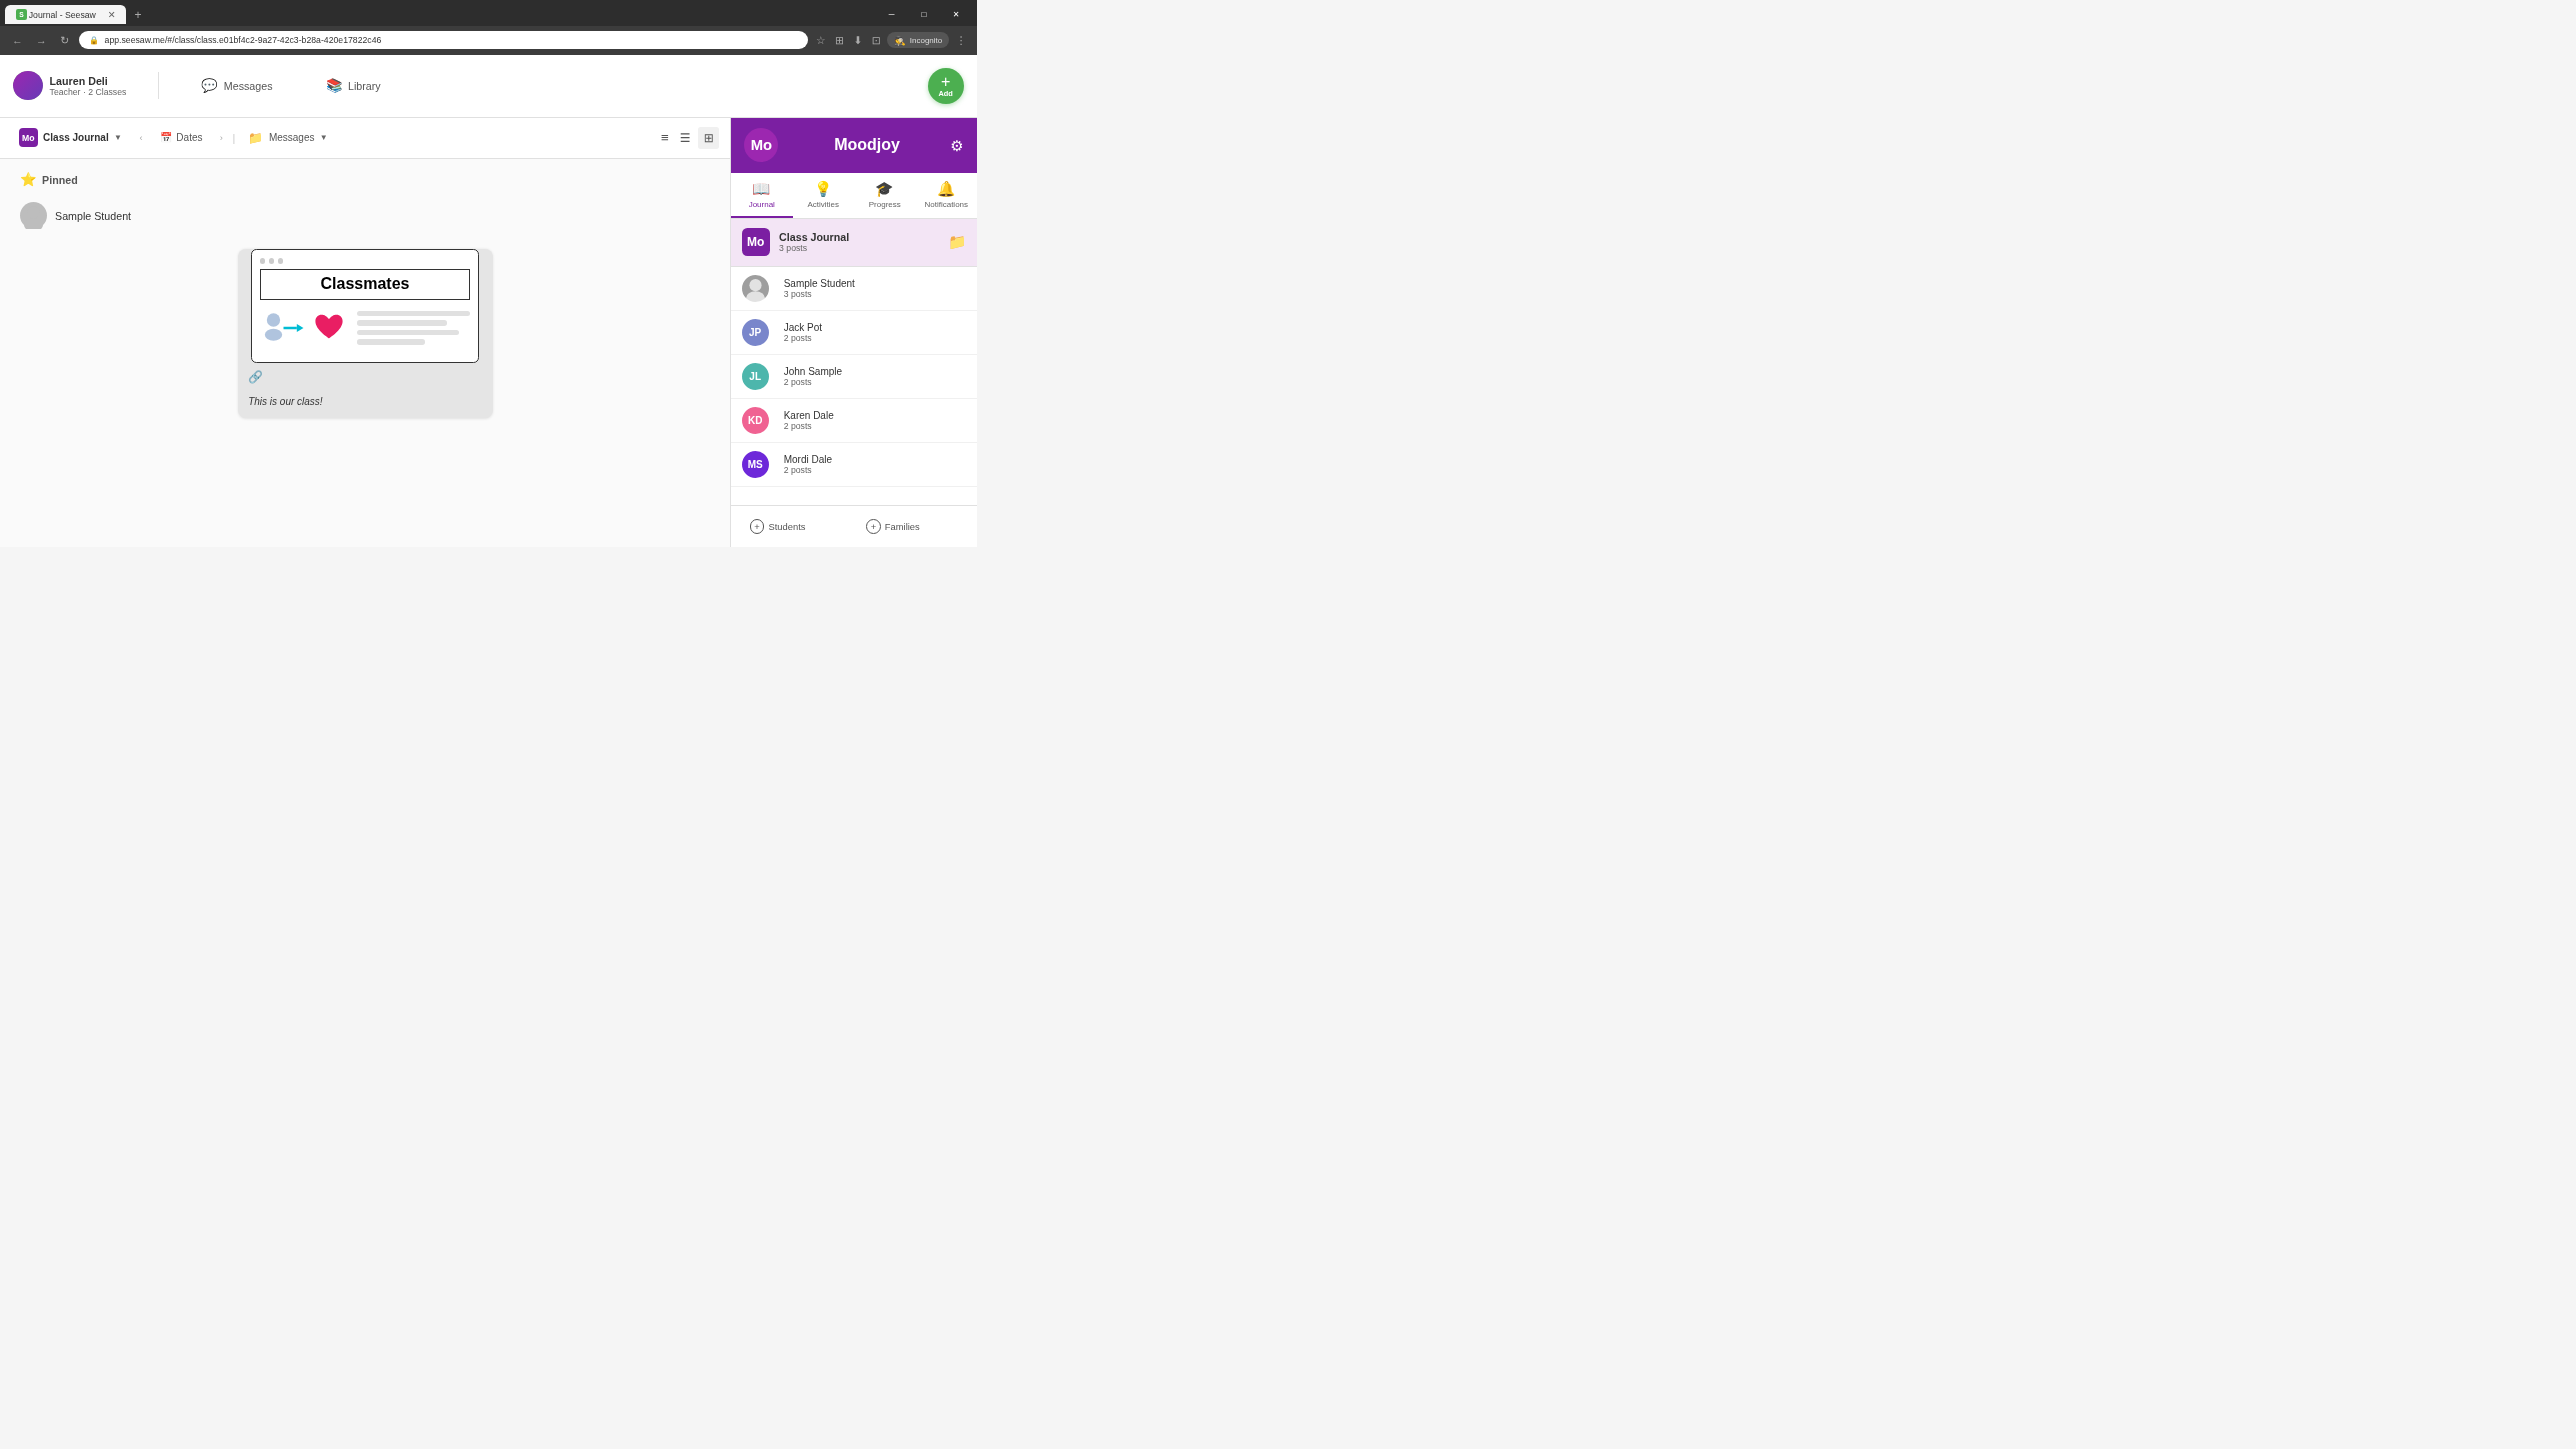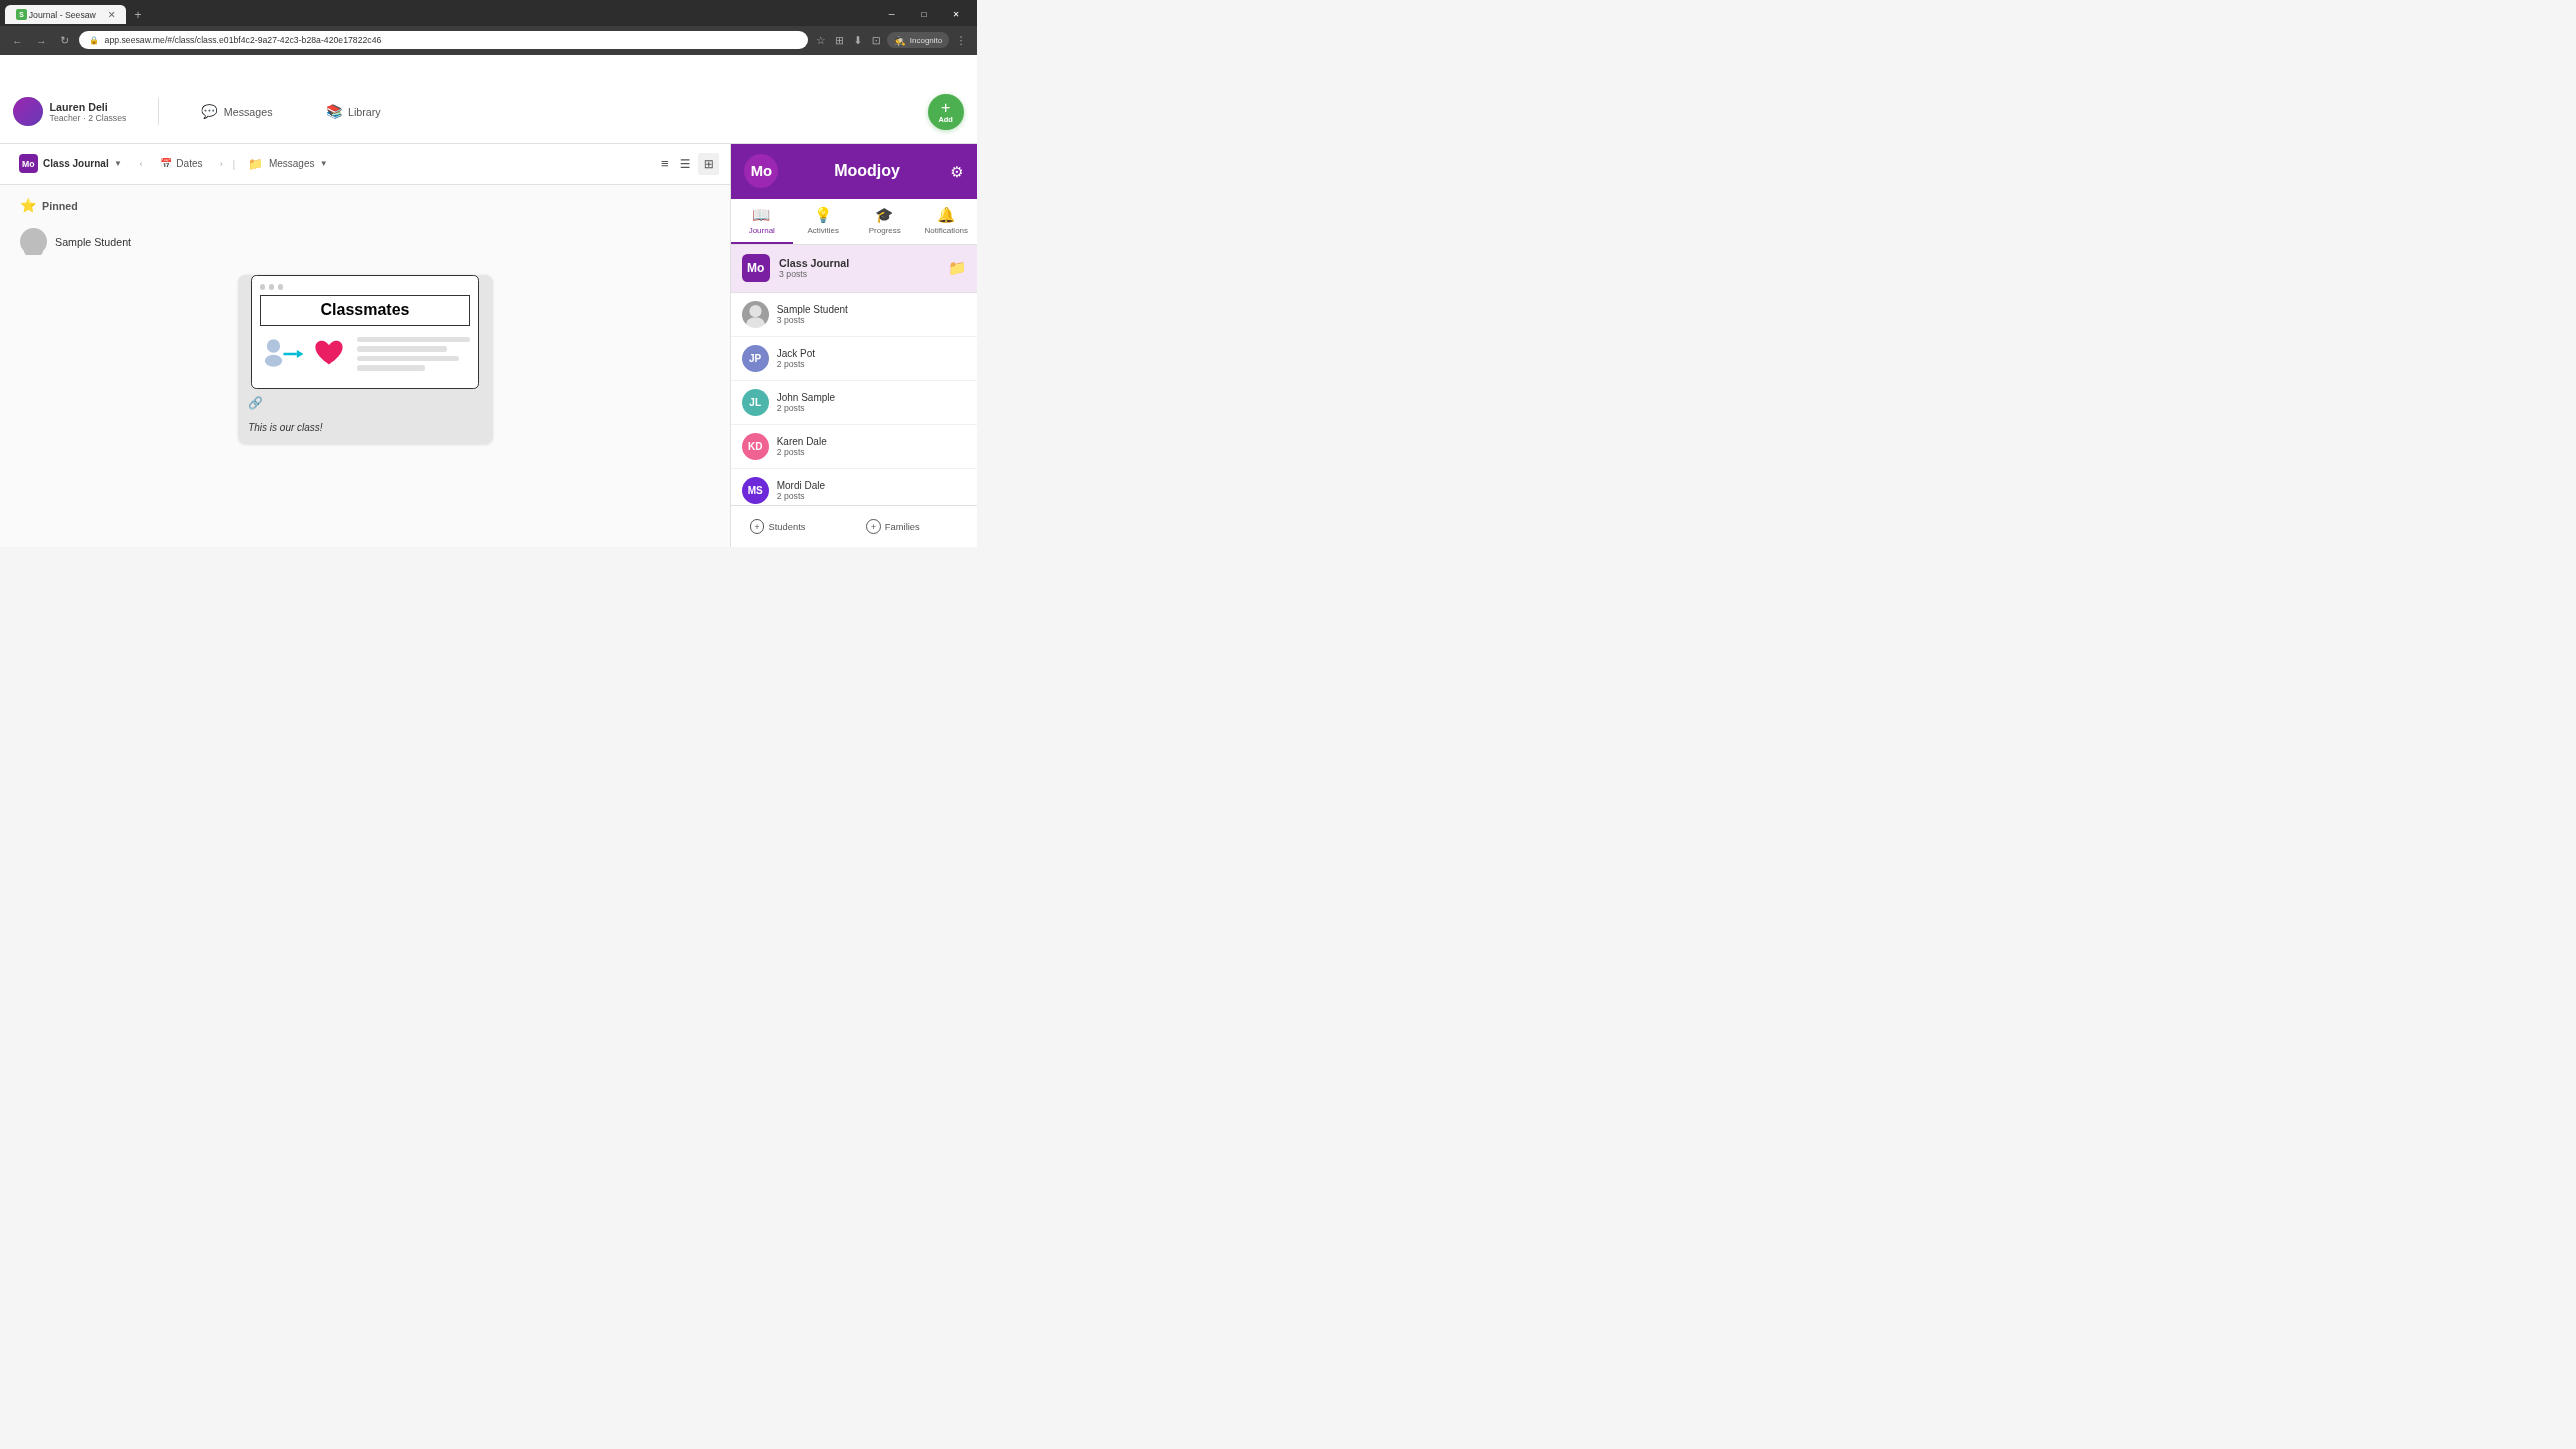--- a/index.html
+++ b/index.html
@@ -21,21 +21,21 @@
     .url-lock { color: #666; font-size: 8px; }
     .address-actions { display: flex; gap: 4px; align-items: center; }
     .addr-icon { color: #aaa; font-size: 10.7px; cursor: pointer; padding: 2.7px; }
     .incognito-badge { background: #555; color: #ddd; font-size: 8px; padding: 2.7px 6.7px; border-radius: 8px; display: flex; align-items: center; gap: 4px; }
     .incognito-icon { font-size: 9.4px; }
 
     
     .app { display: flex; flex-direction: column; height: calc(547px - 54px); background: #fff; }
 
     
-    .top-nav { display: flex; align-items: center; padding: 6.7px 13.4px; border-bottom: 0.7px solid #e0e0e0; background: #fff; gap: 32px; height: 63px; margin-top: 26px; }
+    .top-nav { display: flex; align-items: center; padding: 6.7px 13.4px; border-bottom: 0.7px solid #e0e0e0; background: #fff; gap: 32px; height: 63px; }
     .user-info { display: flex; align-items: center; gap: 6.7px; }
     .avatar-circle { width: 29.5px; height: 29.5px; border-radius: 50%; background: #9e9e9e; display: flex; align-items: center; justify-content: center; color: white; font-size: 10.7px; font-weight: bold; overflow: hidden; }
     .avatar-img { width: 100%; height: 100%; object-fit: cover; background: linear-gradient(135deg, #9c27b0, #673ab7); }
     .user-text { display: flex; flex-direction: column; }
     .user-name { font-size: 10.7px; font-weight: 600; color: #333; }
     .user-role { font-size: 8.7px; color: #666; }
     .nav-divider { width: 0.7px; height: 27px; background: #e0e0e0; }
     .nav-item { display: flex; align-items: center; gap: 5.4px; padding: 5.4px 10.7px; cursor: pointer; border-radius: 5.4px; font-size: 10.7px; color: #555; }
     .nav-icon { font-size: 13.4px; }
     .add-btn { width: 36px; height: 36px; border-radius: 50%; background: #4caf50; color: white; display: flex; flex-direction: column; align-items: center; justify-content: center; cursor: pointer; margin-left: auto; box-shadow: 0 1.3px 5.4px rgba(76,175,80,0.4); font-size: 14.8px; line-height: 1; }
@@ -101,21 +101,21 @@
     
     .student-list { flex: 1; overflow-y: auto; }
     .class-journal-item { display: flex; align-items: center; padding: 9.4px 10.7px; background: #f3e5f5; border-bottom: 0.7px solid #e0e0e0; cursor: pointer; }
     .cj-mo-badge { width: 28px; height: 28px; border-radius: 5.4px; background: #7b1fa2; color: white; display: flex; align-items: center; justify-content: center; font-size: 12px; font-weight: bold; margin-right: 9.4px; }
     .cj-info { flex: 1; }
     .cj-title { font-size: 10.7px; font-weight: 600; color: #333; }
     .cj-posts { font-size: 8.7px; color: #666; }
     .cj-folder-icon { font-size: 14.8px; color: #333; }
 
     .student-list-item { display: flex; align-items: center; padding: 8px 10.7px; border-bottom: 0.7px solid #f0f0f0; cursor: pointer; }
-    .sl-avatar { width: 27px; height: 27px; border-radius: 50%; display: flex; align-items: center; justify-content: center; color: white; font-size: 10px; font-weight: bold; margin-right: 8px; }
+    .sl-avatar { width: 27px; height: 27px; border-radius: 50%; display: flex; align-items: center; justify-content: center; color: white; font-size: 10px; font-weight: bold; margin-right: 15px; }
     .sl-info { flex: 1; }
     .sl-name { font-size: 10px; font-weight: 500; color: #333; }
     .sl-posts { font-size: 8.7px; color: #666; }
 
     
     .bottom-row { display: flex; padding: 8px 10.7px; border-top: 0.7px solid #e0e0e0; gap: 8px; background: #fff; }
     .bottom-btn { flex: 1; display: flex; align-items: center; gap: 4px; padding: 5.4px 8px; border-radius: 5.4px; cursor: pointer; font-size: 9.4px; color: #555; }
     .plus-circle { width: 14.8px; height: 14.8px; border-radius: 50%; border: 1.3px solid #555; display: flex; align-items: center; justify-content: center; font-size: 9.4px; }
 
     

